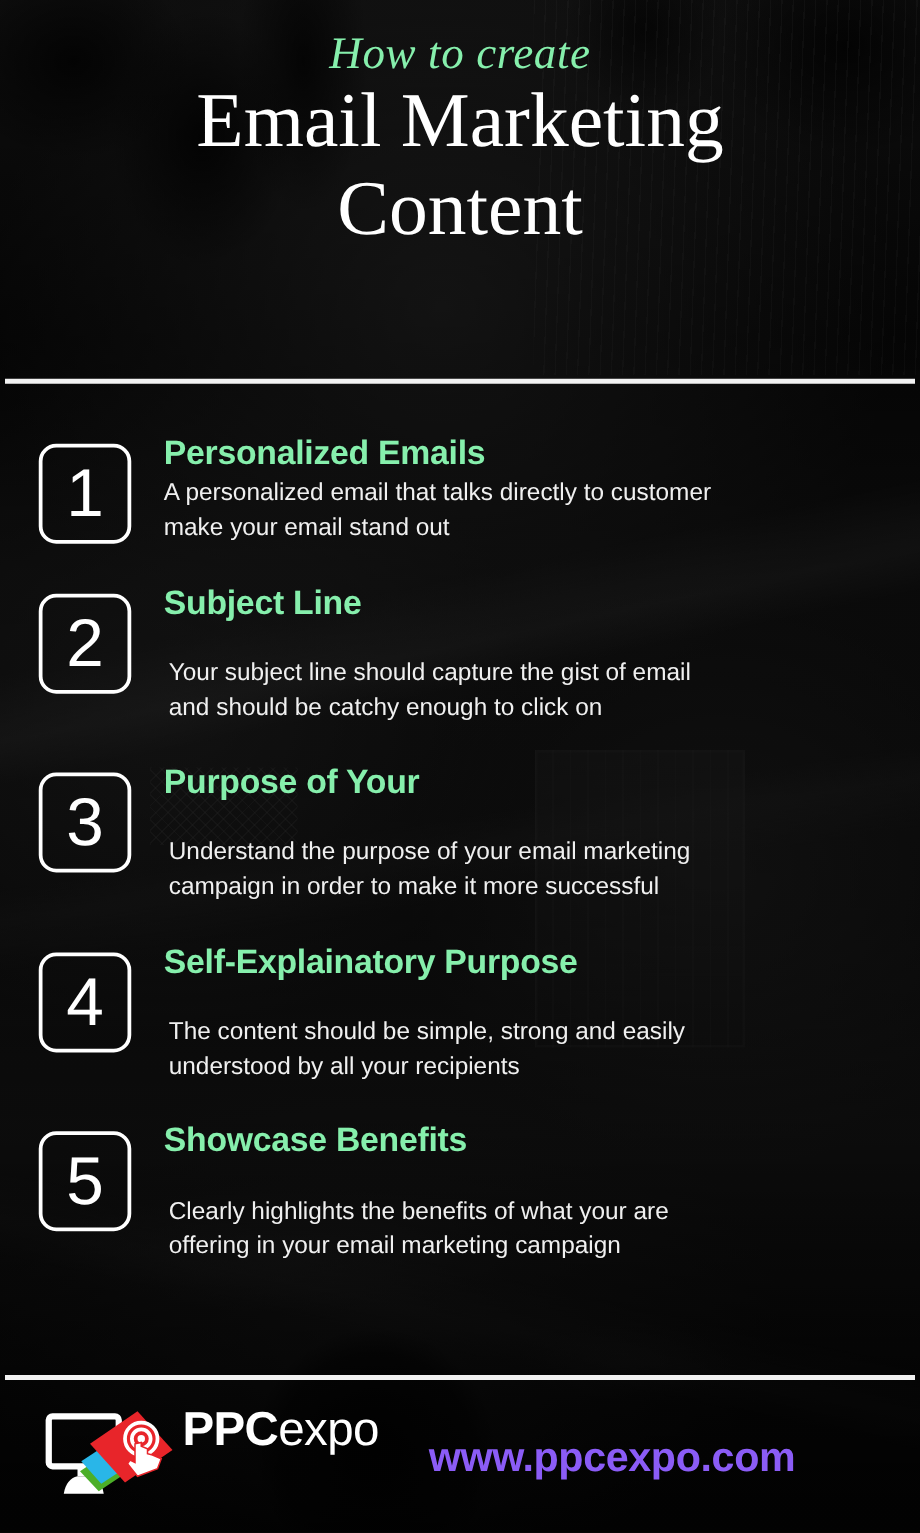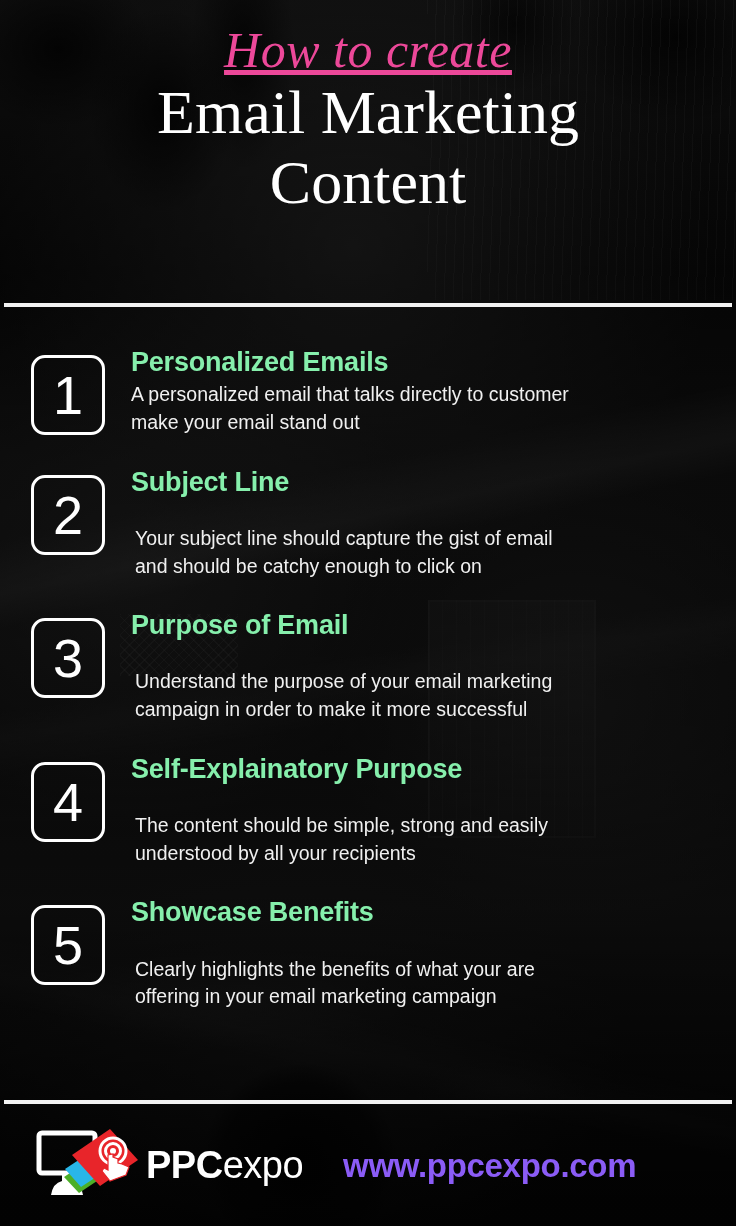--- a/index.html
+++ b/index.html
@@ -101,26 +101,25 @@
   .header {
     padding: 24px 34px 0 34px;
     text-align: center;
     height: 285px;
     box-sizing: border-box;
   }
   .kicker {
     font-family: "Liberation Serif", serif;
     font-style: italic;
     font-weight: 400;
-    font-size: 50px;
+    font-size: 36px;
     line-height: 1.05;
-    color: #ec4899;
+    color: #86efac;
     letter-spacing: .5px;
     margin: 0 0 4px 0;
-    text-decoration: underline;
   }
   .title {
     font-family: "Liberation Serif", serif;
     font-weight: 400;
     font-size: 62px;
     line-height: 1.0;
     color: #ffffff;
     letter-spacing: 0px;
     margin: 0;
   }
@@ -202,21 +201,20 @@
     position: absolute;
     left: 0; right: 0; bottom: 0;
     height: 122px;
     display: flex;
     align-items: center;
     padding: 0 24px 0 34px;
     box-sizing: border-box;
   }
   .brand {
     display: flex;
-    align-items: center;
     flex: 0 0 auto;
   }
   .logo-mark {
     width: 108px;
     height: 80px;
     flex: 0 0 auto;
   }
   .brand-name {
     font-family: "Liberation Sans", sans-serif;
     font-size: 38px;
@@ -292,21 +290,21 @@
             <span class="l">and should be catchy enough to click on</span>
           </p>
         </div>
       </div>
 
       <div class="step indent">
         <div class="numbox">
           <span>3</span>
         </div>
         <div class="step-body">
-          <h2 class="step-title">Purpose of Email</h2>
+          <h2 class="step-title">Purpose of Your</h2>
           <p class="step-desc">
             <span class="l">Understand the purpose of your email marketing</span>
             <span class="l">campaign in order to make it more successful</span>
           </p>
         </div>
       </div>
 
       <div class="step indent">
         <div class="numbox">
           <span>4</span>

